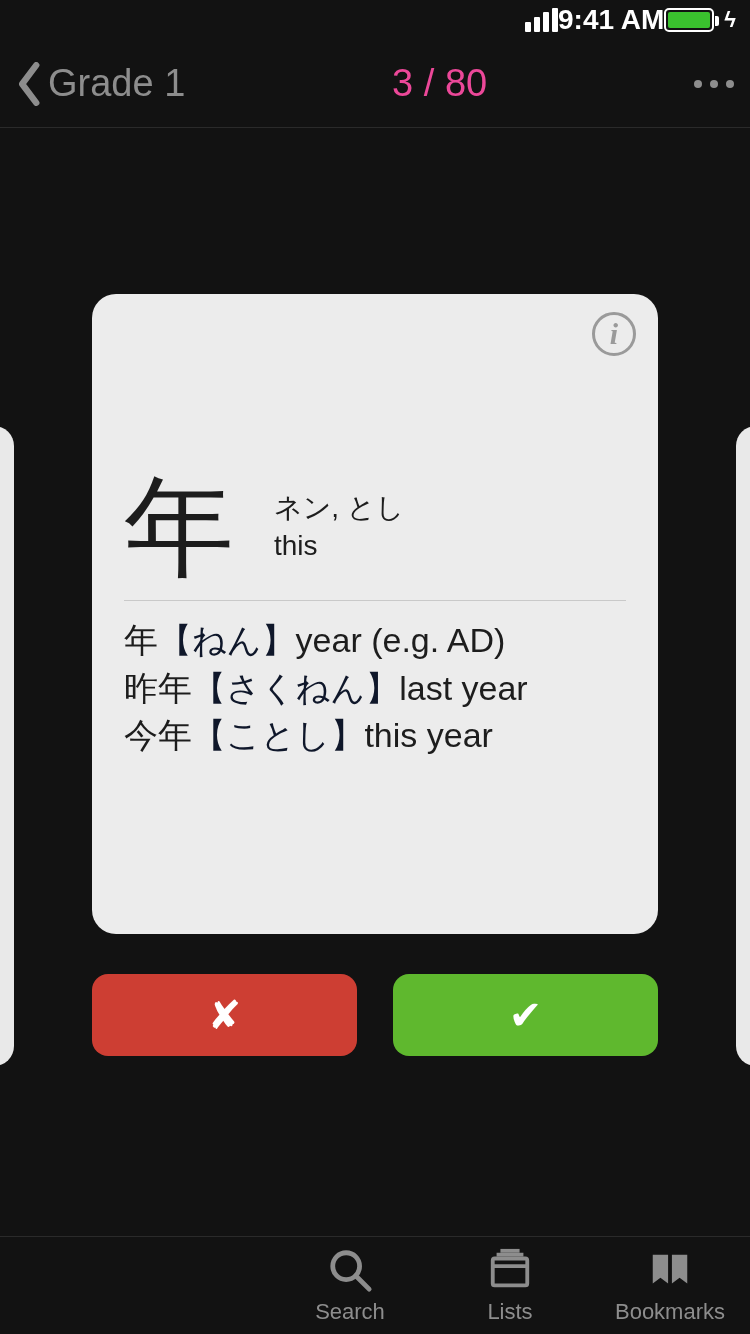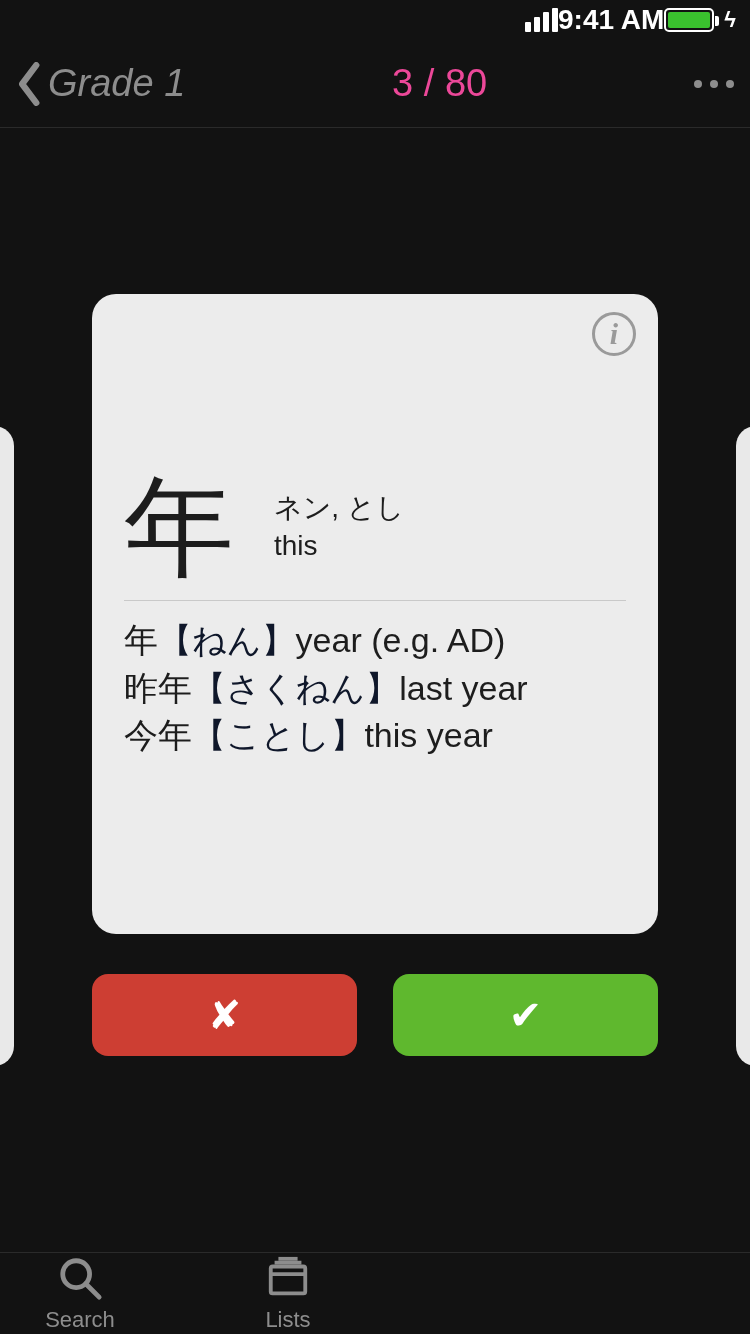--- a/index.html
+++ b/index.html
@@ -44,21 +44,21 @@
   
   .nav-bar {
     height: 88px;
     border-bottom: 1px solid #2a2a2a;
     display: flex;
     align-items: center;
     justify-content: space-between;
     padding: 0 16px;
   }
   .nav-back {
-    display:flex; align-items:center; gap:4px; color:#8d8d8d; font-size:38px;font-style:italic;
+    display:flex; align-items:center; gap:4px; color:#8d8d8d; font-size:38px;
   }
   .nav-back svg { width:28px; height:44px; }
   .nav-title { color:#ec4899; font-size:38px; font-weight:500; }
   .nav-more { color:#8d8d8d; display:flex; gap:8px; }
   .nav-more span { width:8px; height:8px; background:#8d8d8d; border-radius:50%; }
 
   
   .main {
     flex:1; position:relative; display:flex; align-items:center; justify-content:center;
     padding: 0 0;
@@ -99,24 +99,23 @@
   .ans-btn {
     width:265px; height:82px; border:none; border-radius:16px;
     display:flex; align-items:center; justify-content:center;
     color:#fff; font-size:40px;
   }
   .ans-wrong   { background:#cd3e33; }
   .ans-correct { background:#5fb82e; }
 
   
   .tab-bar {
-    height:82px; border-top:1px solid #2a2a2a;
-    display:flex; justify-content:flex-start; align-items:center;
+    height:98px; border-top:1px solid #2a2a2a;
+    display:flex; justify-content:flex-end; align-items:center;
     color:#8d8d8d;
-    gap:48px;
   }
   .tab { display:flex; flex-direction:column; align-items:center; gap:6px; font-size:22px; width:160px;}
   .tab svg { width:46px; height:46px; }
 </style>
 </head>
 <body>
 
 <div class="status-bar">
   <div class="status-left">
     <div class="signal-bars">
@@ -204,13 +203,20 @@
   </div>
   <div class="tab">
     <svg viewBox="0 0 24 24">
       <rect x="3" y="6" width="18" height="14" rx="1" fill="none" stroke="#8d8d8d" stroke-width="2"></rect>
       <line x1="3" y1="10" x2="21" y2="10" stroke="#8d8d8d" stroke-width="2"></line>
       <line x1="5" y1="4" x2="19" y2="4" stroke="#8d8d8d" stroke-width="2"></line>
       <line x1="7" y1="2" x2="17" y2="2" stroke="#8d8d8d" stroke-width="2"></line>
     </svg>
     <span>Lists</span>
   </div>
+  <div class="tab">
+    <svg viewBox="0 0 24 24">
+      <path d="M3 4 h8 v15 l-4 -3 -4 3 Z" fill="#8d8d8d"></path>
+      <path d="M13 4 h8 v15 l-4 -3 -4 3 Z" fill="#8d8d8d"></path>
+    </svg>
+    <span>Bookmarks</span>
+  </div>
 </div>
 
 </body></html>

